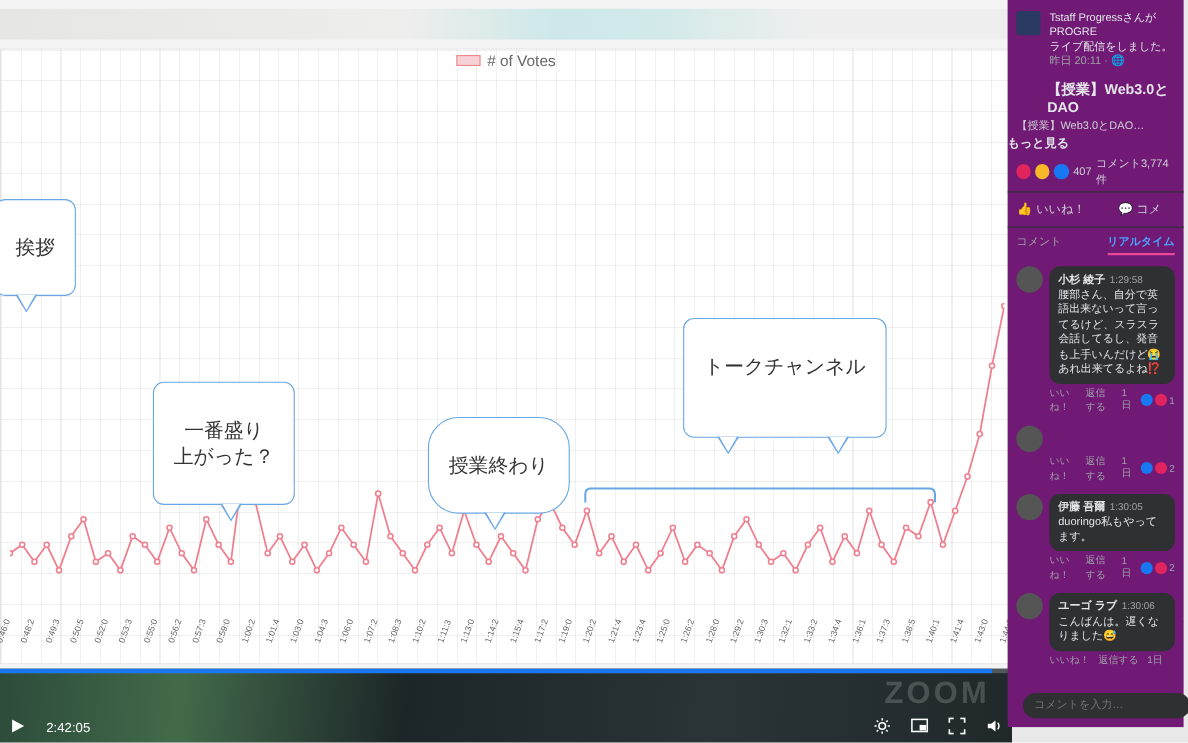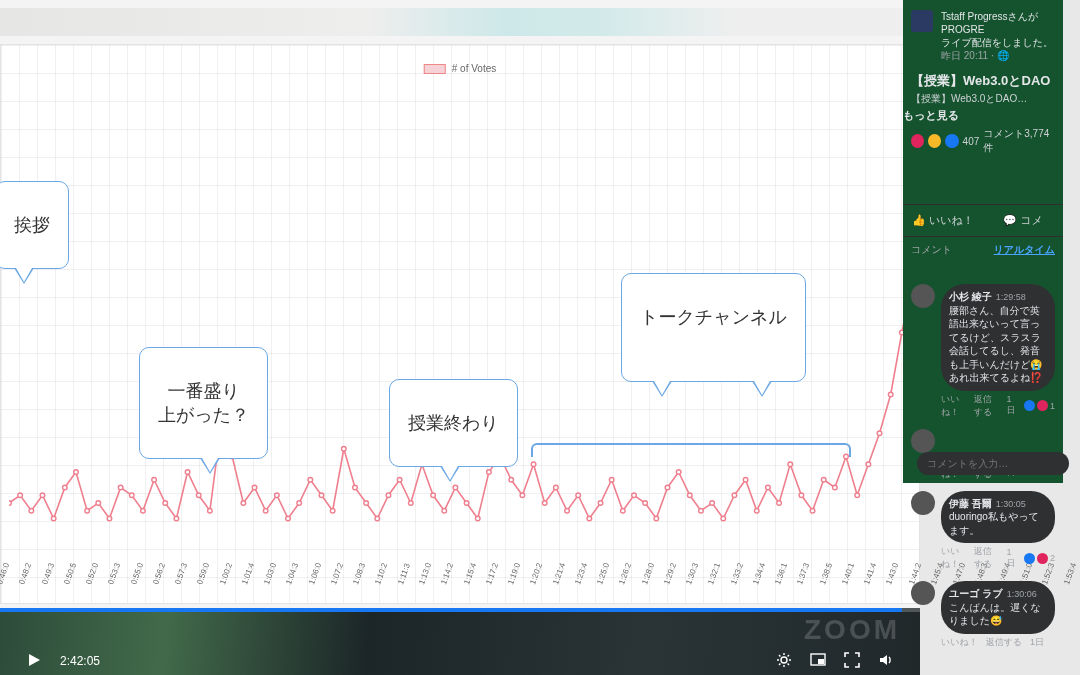--- a/index.html
+++ b/index.html
@@ -6,56 +6,56 @@
   body { width:1080px; height:675px; overflow:hidden; background:#e8e8e8; position:relative; }
   .main { position:absolute; left:0; top:0; width:920px; height:675px; background:#f4f4f4; }
   .top-strip { position:absolute; left:0; top:8px; width:920px; height:28px; background:linear-gradient(90deg,#d9dbd8 0%,#e8e9e7 40%,#aedee0 55%,#b6e1e1 65%,#eaeaea 80%); opacity:.55; }
   .chart-box { position:absolute; left:0; top:44px; width:920px; height:560px; background:#fff; border:1px solid #e3e3e3; }
   .chart-box::before { content:""; position:absolute; inset:0;
     background-image:
       repeating-linear-gradient(to right, rgba(0,0,0,.06) 0, rgba(0,0,0,.06) 1px, transparent 1px, transparent 18px),
       repeating-linear-gradient(to bottom, rgba(0,0,0,.06) 0, rgba(0,0,0,.06) 1px, transparent 1px, transparent 28px);
     pointer-events:none;
   }
-  .legend { position:absolute; left:50%; top:18px; transform:translateX(-50%); display:flex; gap:6px; align-items:center; font-size:10px; color:#666;justify-content:space-between; }
+  .legend { position:absolute; left:50%; top:2px; transform:translateX(-50%); display:flex; gap:6px; align-items:center; font-size:14px; color:#666;justify-content:space-between; }
   .legend .swatch { width:22px; height:10px; background:#f6d2d6; border:1px solid #e88; }
   .series-svg { position:absolute; left:8px; bottom:38px; width:904px; height:310px; }
   .xlabels { position:absolute; left:4px; bottom:0; width:912px; height:38px; display:flex; align-items:flex-start; padding-top:2px; }
   .xlabels span { flex:1 1 0; font-size:8px; color:#666; transform:rotate(-70deg) translate(-18px,-4px); transform-origin:left top; white-space:nowrap; }
   .callout { position:absolute; background:#fff; border:1.5px solid #6aa7e4; border-radius:10px; padding:10px 18px; font-size:18px; color:#333; white-space:pre-line; text-align:center; box-shadow:0 0 0 rgba(0,0,0,0); }
   .callout .tail { position:absolute; width:0; height:0; }
   .tail-bl { left:18px; bottom:-16px; border-left:10px solid transparent; border-right:10px solid transparent; border-top:16px solid #6aa7e4; }
   .tail-bl::after { content:""; position:absolute; left:-8px; top:-16px; border-left:8px solid transparent; border-right:8px solid transparent; border-top:14px solid #fff; }
   .brace { position:absolute; border-top:2px solid #6aa7e4; border-left:2px solid #6aa7e4; border-right:2px solid #6aa7e4; height:14px; border-radius:6px 6px 0 0; }
   .video-bar { position:absolute; left:0; top:608px; width:920px; height:67px; background:#1a2022; }
   .video-bg  { position:absolute; inset:0; background:linear-gradient(95deg,#2d4c3a 0%,#426a4a 18%,#1c2628 40%,#2a3437 70%,#20282a 100%); }
   .progress  { position:absolute; left:0; top:0; width:100%; height:4px; background:rgba(255,255,255,.22); }
   .progress .filled { height:100%; width:98%; background:#1877f2; }
-  .vb-row { position:absolute; left:0; bottom:0; width:100%; height:28px; display:flex; align-items:center; color:#fff; font-size:12px; padding:0 26px; gap:18px;justify-content:space-between; }
+  .vb-row { position:absolute; left:0; bottom:0; width:100%; height:28px; display:flex; align-items:center; color:#fff; font-size:12px; padding:0 8px; gap:18px;justify-content:space-between; }
   .vb-row .spacer { flex:1; }
   .vb-icon { width:16px; height:16px; display:inline-block; }
   
-  .sidebar { position:absolute; right:17px; top:0; width:160px; height:483px; background:#14532d; color:#e4e6ea; font-size:11px; }
+  .sidebar { position:absolute; right:4px; top:0; width:160px; height:661px; background:#701a75; color:#e4e6ea; font-size:11px; }
   .sb-header { padding:10px 8px 6px; display:flex; gap:8px; }
   .avatar-box { width:22px; height:22px; background:#2b3a63; border-radius:3px; flex-shrink:0; }
   .sb-header .txt { font-size:10px; line-height:1.3; }
   .sb-header .sub { color:#9fa3a8; }
-  .sb-title { font-weight:700; font-size:13px; padding:4px 8px 2px; }
+  .sb-title { font-weight:700; font-size:13px; padding:4px 8px 2px;margin-left:28px; }
   .sb-subrow { padding:0 8px; font-size:10px; color:#cfd2d6; }
   .sb-more { padding:2px 0 0; font-weight:700; font-size:11px; }
   .sb-reacts { padding:4px 8px; display:flex; align-items:center; gap:4px; font-size:10px; color:#cfd2d6; }
   .r-circ { width:14px; height:14px; border-radius:50%; display:inline-block; }
-  .sb-actions { display:flex; border-top:1px solid #2e2f31; border-bottom:1px solid #2e2f31;margin-top:45px; }
+  .sb-actions { display:flex; border-top:1px solid #2e2f31; border-bottom:1px solid #2e2f31; }
   .sb-actions .btn { flex:1; text-align:center; padding:8px 0; font-size:11px; color:#cfd2d6; }
   .sb-tabbar { display:flex; padding:6px 8px 0; gap:14px; font-size:10px; color:#9fa3a8; }
-  .sb-tabbar .active { color:#4aa3ff; font-weight:700; border-bottom:2px solid #14532d; padding-bottom:15px;text-decoration:underline; }
+  .sb-tabbar .active { color:#4aa3ff; font-weight:700; border-bottom:2px solid #ec4899; padding-bottom:3px; }
   .sb-comments { padding:4px 0 0; overflow:hidden; }
   .cmt { display:flex; gap:6px; padding:6px 8px 2px; }
   .cmt .av { width:24px; height:24px; border-radius:50%; background:#555; flex-shrink:0; }
-  .cmt .bubble { background:#2f3032; border-radius:24px; padding:6px 8px; font-size:10px; line-height:1.35; }
+  .cmt .bubble { background:#2f3032; border-radius:10px; padding:6px 8px; font-size:10px; line-height:1.35; }
   .cmt .name { font-weight:700; display:inline; }
   .cmt .ts  { font-size:9px; color:#9fa3a8; margin-left:4px; }
   .cmt-actions { padding:0 8px 4px 38px; display:flex; gap:8px; font-size:9px; color:#9fa3a8; align-items:center; }
   .cmt-actions .mini-react { display:flex; align-items:center; gap:2px; margin-left:auto; }
   .cmt-actions .mini-react .r-circ { width:11px; height:11px; }
   .sb-input { position:absolute; bottom:8px; left:8px; right:8px; display:flex; align-items:flex-start; gap:6px; }
   .sb-input .av { width:22px; height:22px; border-radius:50%; background:#777; }
   .sb-input input { flex:1; background:#2f3032; border:none; border-radius:14px; color:#cfd2d6; font-size:10px; padding:6px 10px; outline:none; }
 </style>
 </head>
@@ -210,25 +210,25 @@
 
     <div class="callout" style="left:-6px; top:136px;">
       <span>挨拶</span>
       <span class="tail tail-bl"></span>
     </div>
     <div class="callout" style="left:138px; top:302px;">
       <span>一番盛り
 上がった？</span>
       <span class="tail tail-bl" style="left:60px;"></span>
     </div>
-    <div class="callout" style="left:388px; top:334px;">
+    <div class="callout" style="left:388px; top:334px;border-radius:28px;">
       <span>授業終わり</span>
       <span class="tail tail-bl" style="left:50px;"></span>
     </div>
-    <div class="callout" style="left:620px; top:228px;">
+    <div class="callout" style="left:620px; top:244px;">
       <span>トークチャンネル</span>
       <span class="tail tail-bl" style="left:30px;"></span>
       <span class="tail tail-bl" style="left:130px;"></span>
     </div>
     <div class="brace" style="left:530px; top:398px; width:320px;"></div>
   </div>
 
   <div class="video-bar">
     <div class="video-bg"></div>
     <div style="position:absolute;right:20px;top:6px;font-size:28px;font-weight:800;color:rgba(255,255,255,.18);letter-spacing:3px;">ZOOM</div>

